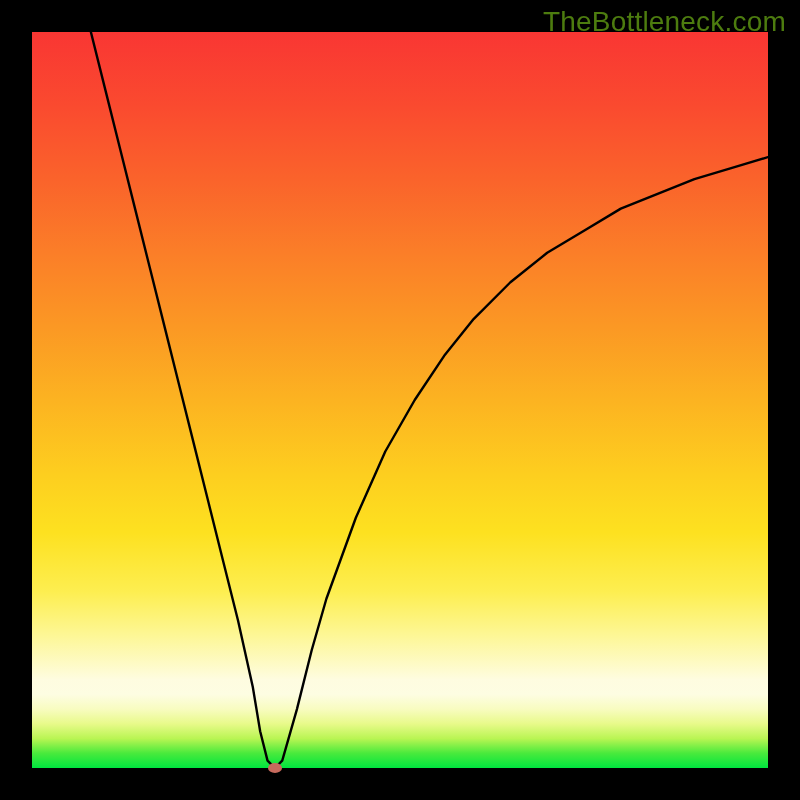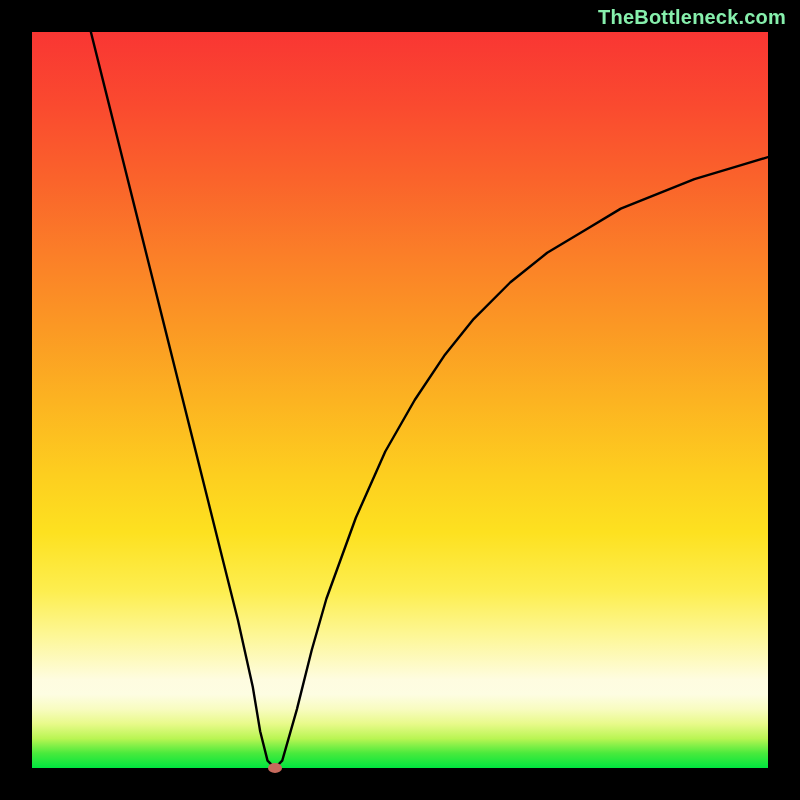--- a/index.html
+++ b/index.html
@@ -41,23 +41,23 @@
       #fb7e28 70%,
       #fa632b 80%,
       #fa4a2f 90%,
       #f93633 100%
     );
   }
   .watermark {
     position: absolute;
     top: 6px;
     right: 14px;
-    color: #86efac;
-    font-size: 20px;
-    font-weight: 700;
+    color: #4d7c0f;
+    font-size: 28px;
+    font-weight: 400;
     letter-spacing: 0.2px;
     user-select: none;
   }
   .curve-svg {
     position: absolute;
     left: 0;
     top: 0;
     width: 736px;
     height: 736px;
   }

